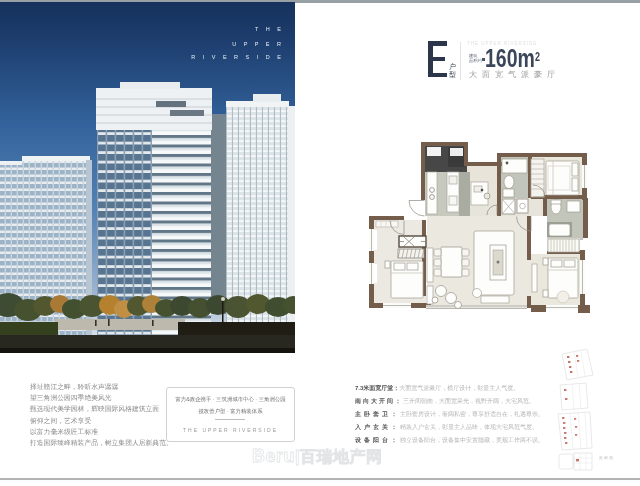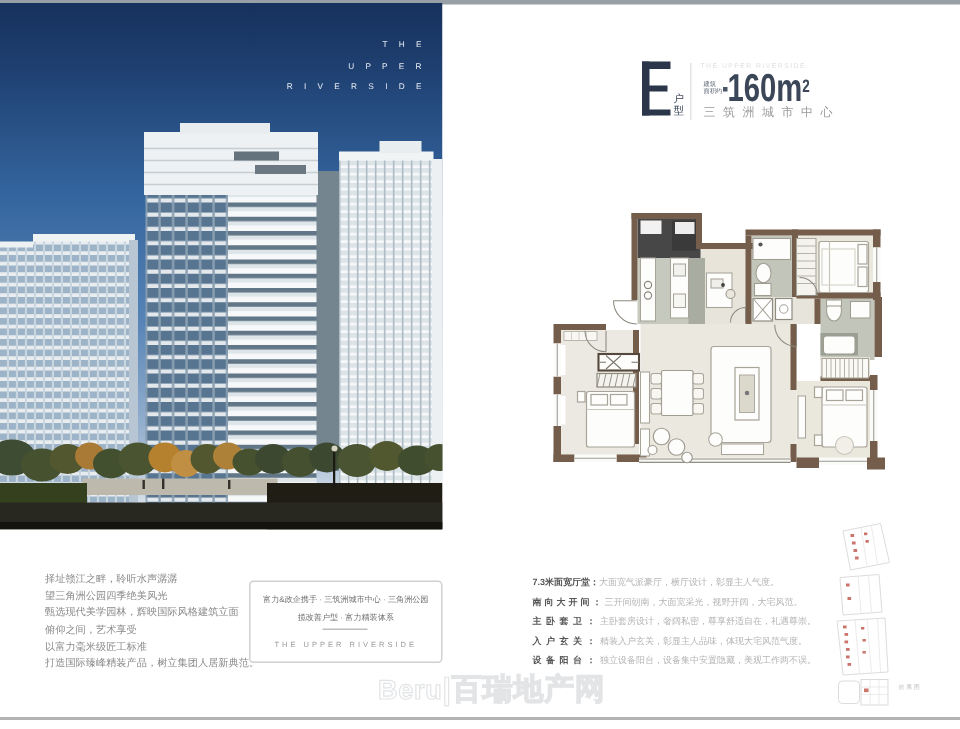--- a/index.html
+++ b/index.html
@@ -133,21 +133,21 @@
 <div class="abs" style="left:460px;top:42px;width:1px;height:38px;background:#e3e3e3;"></div>
 
 <div class="abs" style="left:467px;top:41px;width:80px;color:#e0e0e0;font-size:4.5px;letter-spacing:1px;">THE UPPER RIVERSIDE</div>
 
 <div class="abs" style="left:469px;top:54px;width:16px;color:#5a6472;font-size:4.2px;line-height:4.8px;">建筑<br>面积约</div>
 
 <div class="abs" style="left:482px;top:58px;width:2.5px;height:2.5px;background:#4a5568;"></div>
 
 <div class="abs" style="left:485px;top:43px;color:#3b4759;font-size:26px;font-weight:bold;transform:scaleX(0.75);transform-origin:0 0;">160m<span style="font-size:12px;vertical-align:6px;">2</span></div>
 
-<div class="abs" style="left:469px;top:69px;color:#9b9b9b;font-size:8px;letter-spacing:5px;">三筑洲城市中心</div>
+<div class="abs" style="left:469px;top:69px;color:#9b9b9b;font-size:8px;letter-spacing:5px;">大面宽气派豪厅</div>
 
 <div class="abs" style="left:355px;top:136px;width:245px;height:184px;">
 <svg width="245" height="184" viewBox="355 136 245 184">
   <g id="plan" stroke-linecap="butt">
 
     <rect x="427" y="216" width="104" height="92" fill="#eae8df"></rect>
 
     <rect x="374" y="220" width="52" height="87" fill="#ebe9e1"></rect>
 
     <rect x="531" y="254" width="51" height="53" fill="#eae7dd"></rect>
@@ -453,17 +453,17 @@
 打造国际臻峰精装产品，树立集团人居新典范。
 </div>
 
 <div class="abs" style="left:166px;top:387px;width:127px;height:53px;border:1px solid #d0d0d0;border-radius:3px;">
   <div class="abs" style="left:0;top:8px;width:127px;text-align:center;font-size:5.4px;color:#6e6e6e;">富力&amp;政企携手 · 三筑洲城市中心 · 三角洲公园</div>
   <div class="abs" style="left:0;top:20px;width:127px;text-align:center;font-size:5.4px;color:#6e6e6e;">揽改善户型 · 富力精装体系</div>
   <div class="abs" style="left:48px;top:31px;width:30px;height:1px;background:#bdbdbd;"></div>
   <div class="abs" style="left:0;top:39px;width:127px;text-align:center;font-size:5px;letter-spacing:2px;color:#9a9a9a;">THE UPPER RIVERSIDE</div>
 </div>
 
-<div class="abs" style="left:252px;top:446px;font-size:18px;font-weight:bold;color:rgba(255,255,255,0.05);-webkit-text-stroke:0.8px #e2e4e6;letter-spacing:0.5px;">Beru<span style="font-size:20px;">|百瑞地产网</span></div>
+<div class="abs" style="left:252px;top:446px;font-size:18px;font-weight:bold;color:rgba(255,255,255,0.05);-webkit-text-stroke:0.8px #e2e4e6;letter-spacing:0.5px;">Beru<span style="font-size:16px;">|百瑞地产网</span></div>
 
 <div class="abs" style="left:599px;top:455px;font-size:4px;color:#c4c4c4;">效 果 图</div>
 
 <div class="abs" style="left:0;top:478px;width:640px;height:2px;background:#b3b3b3;"></div>
 
 </body></html>

